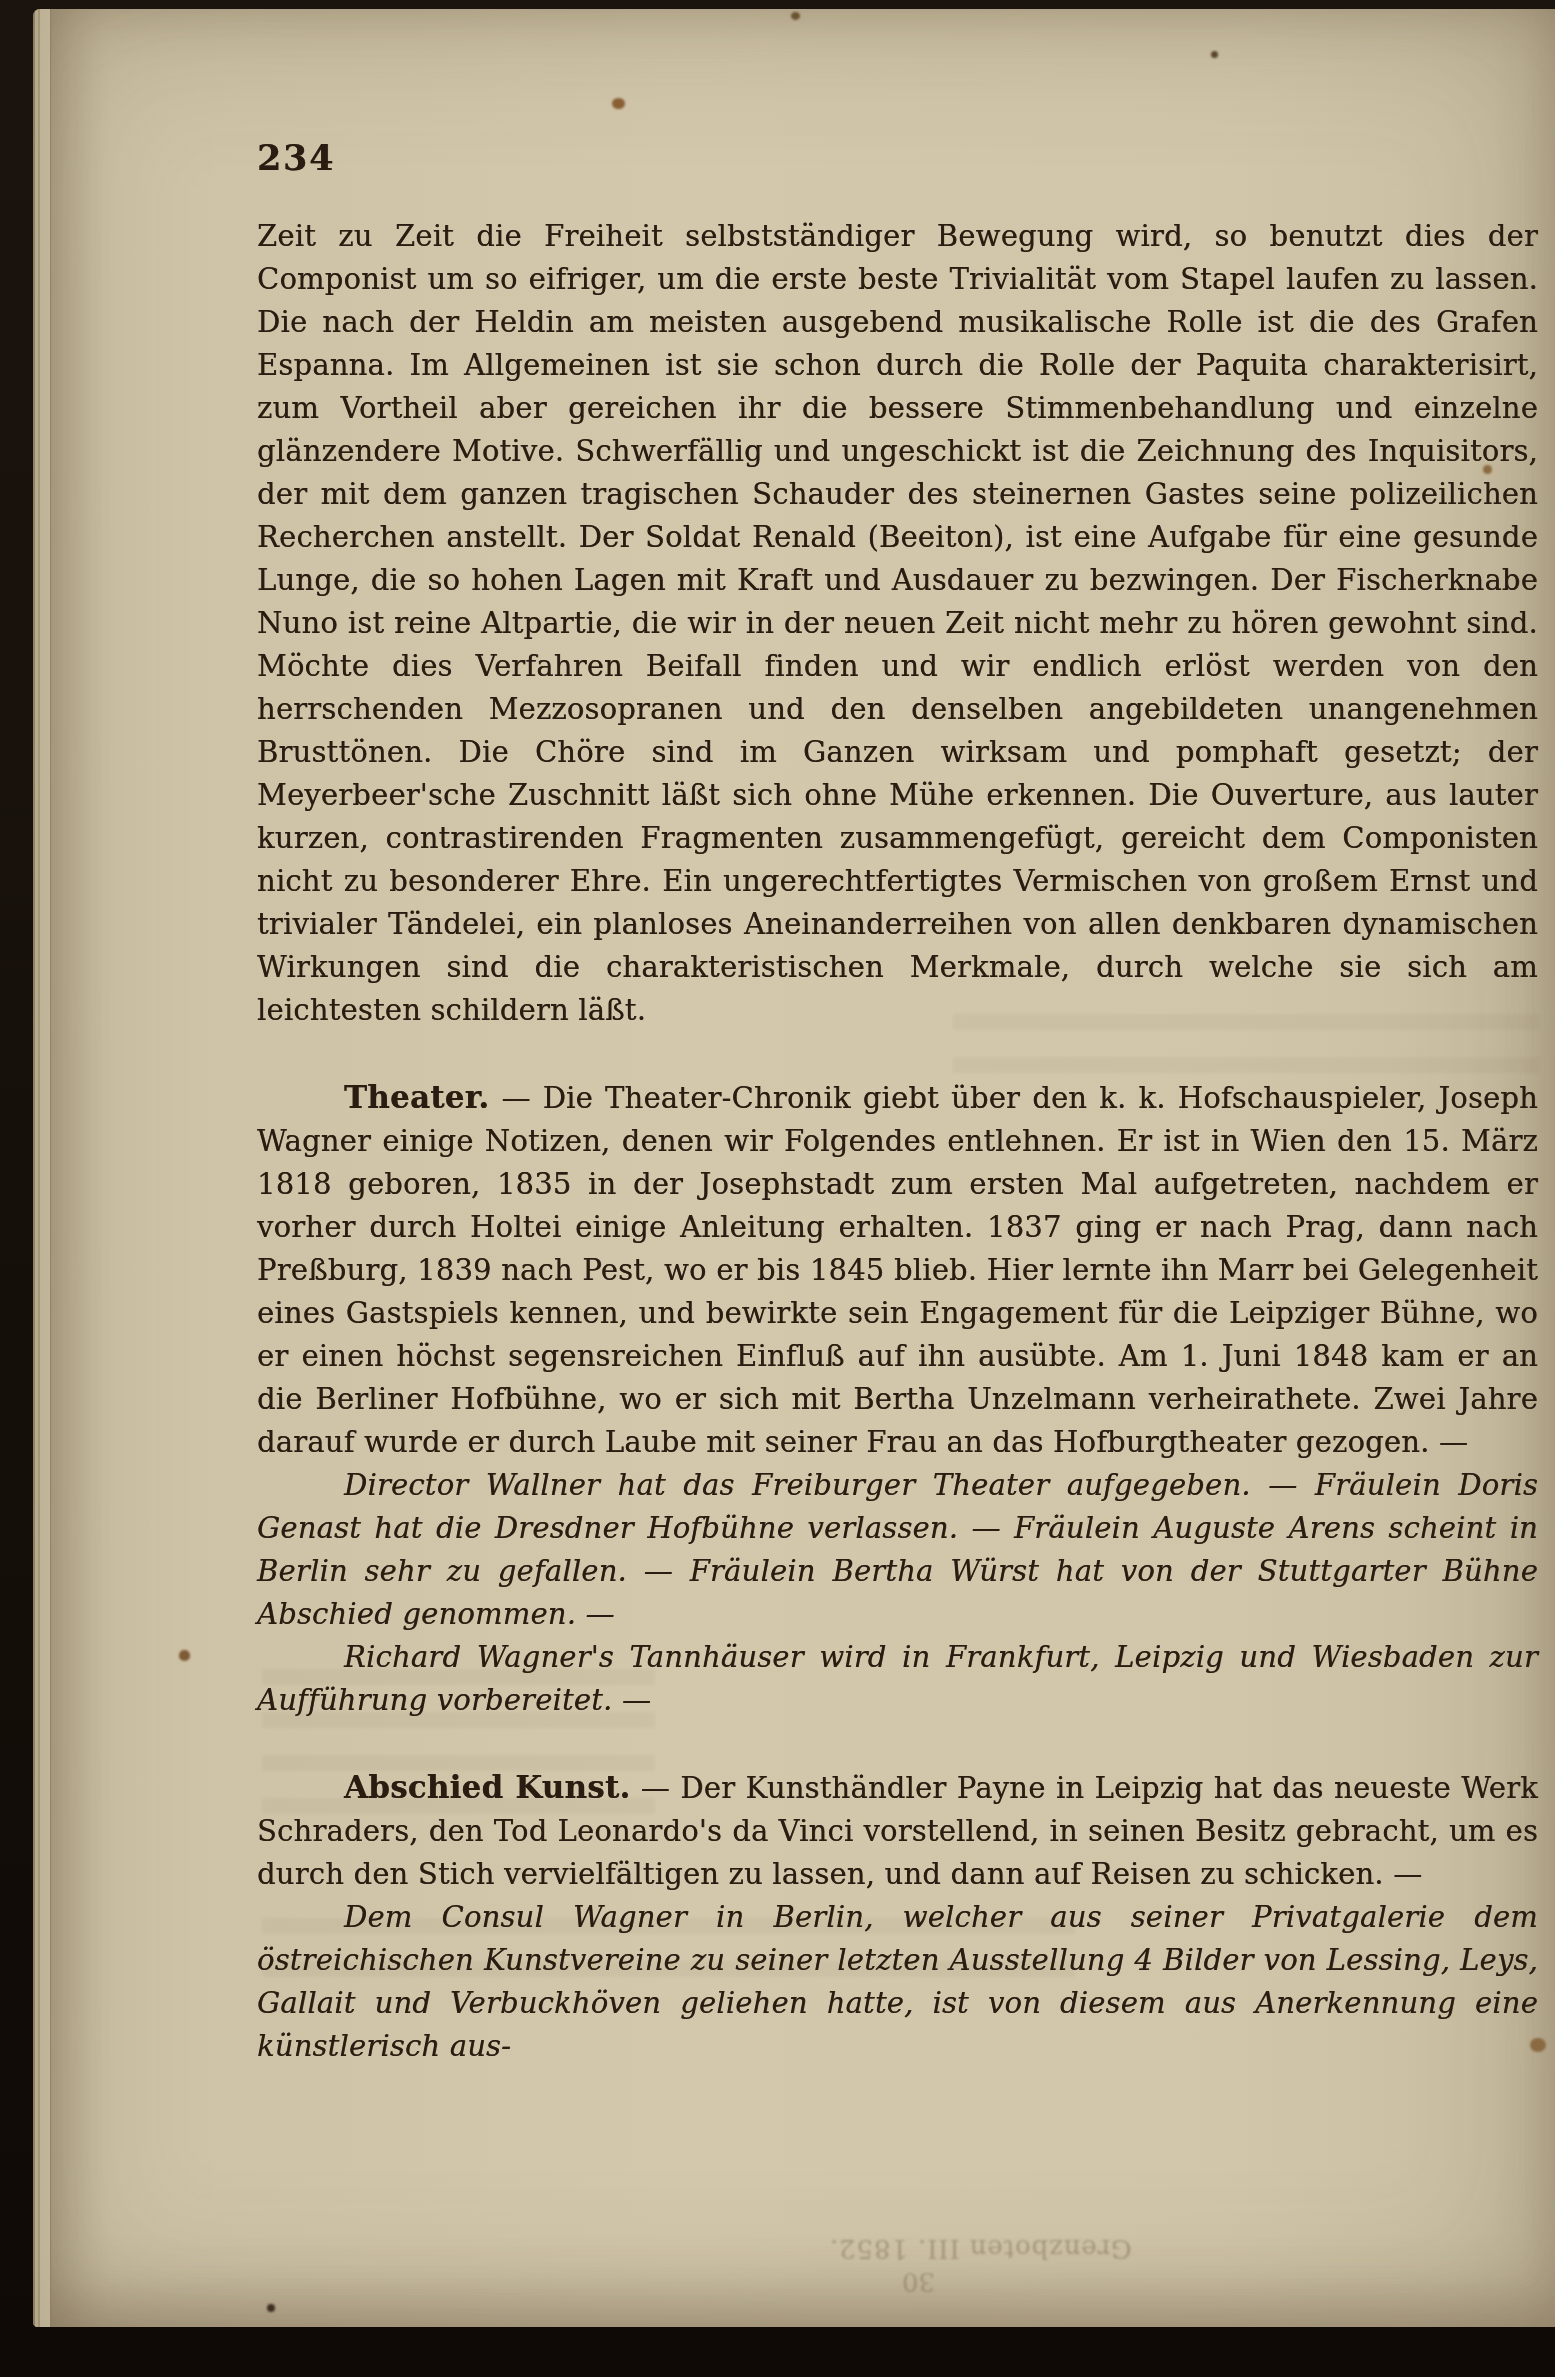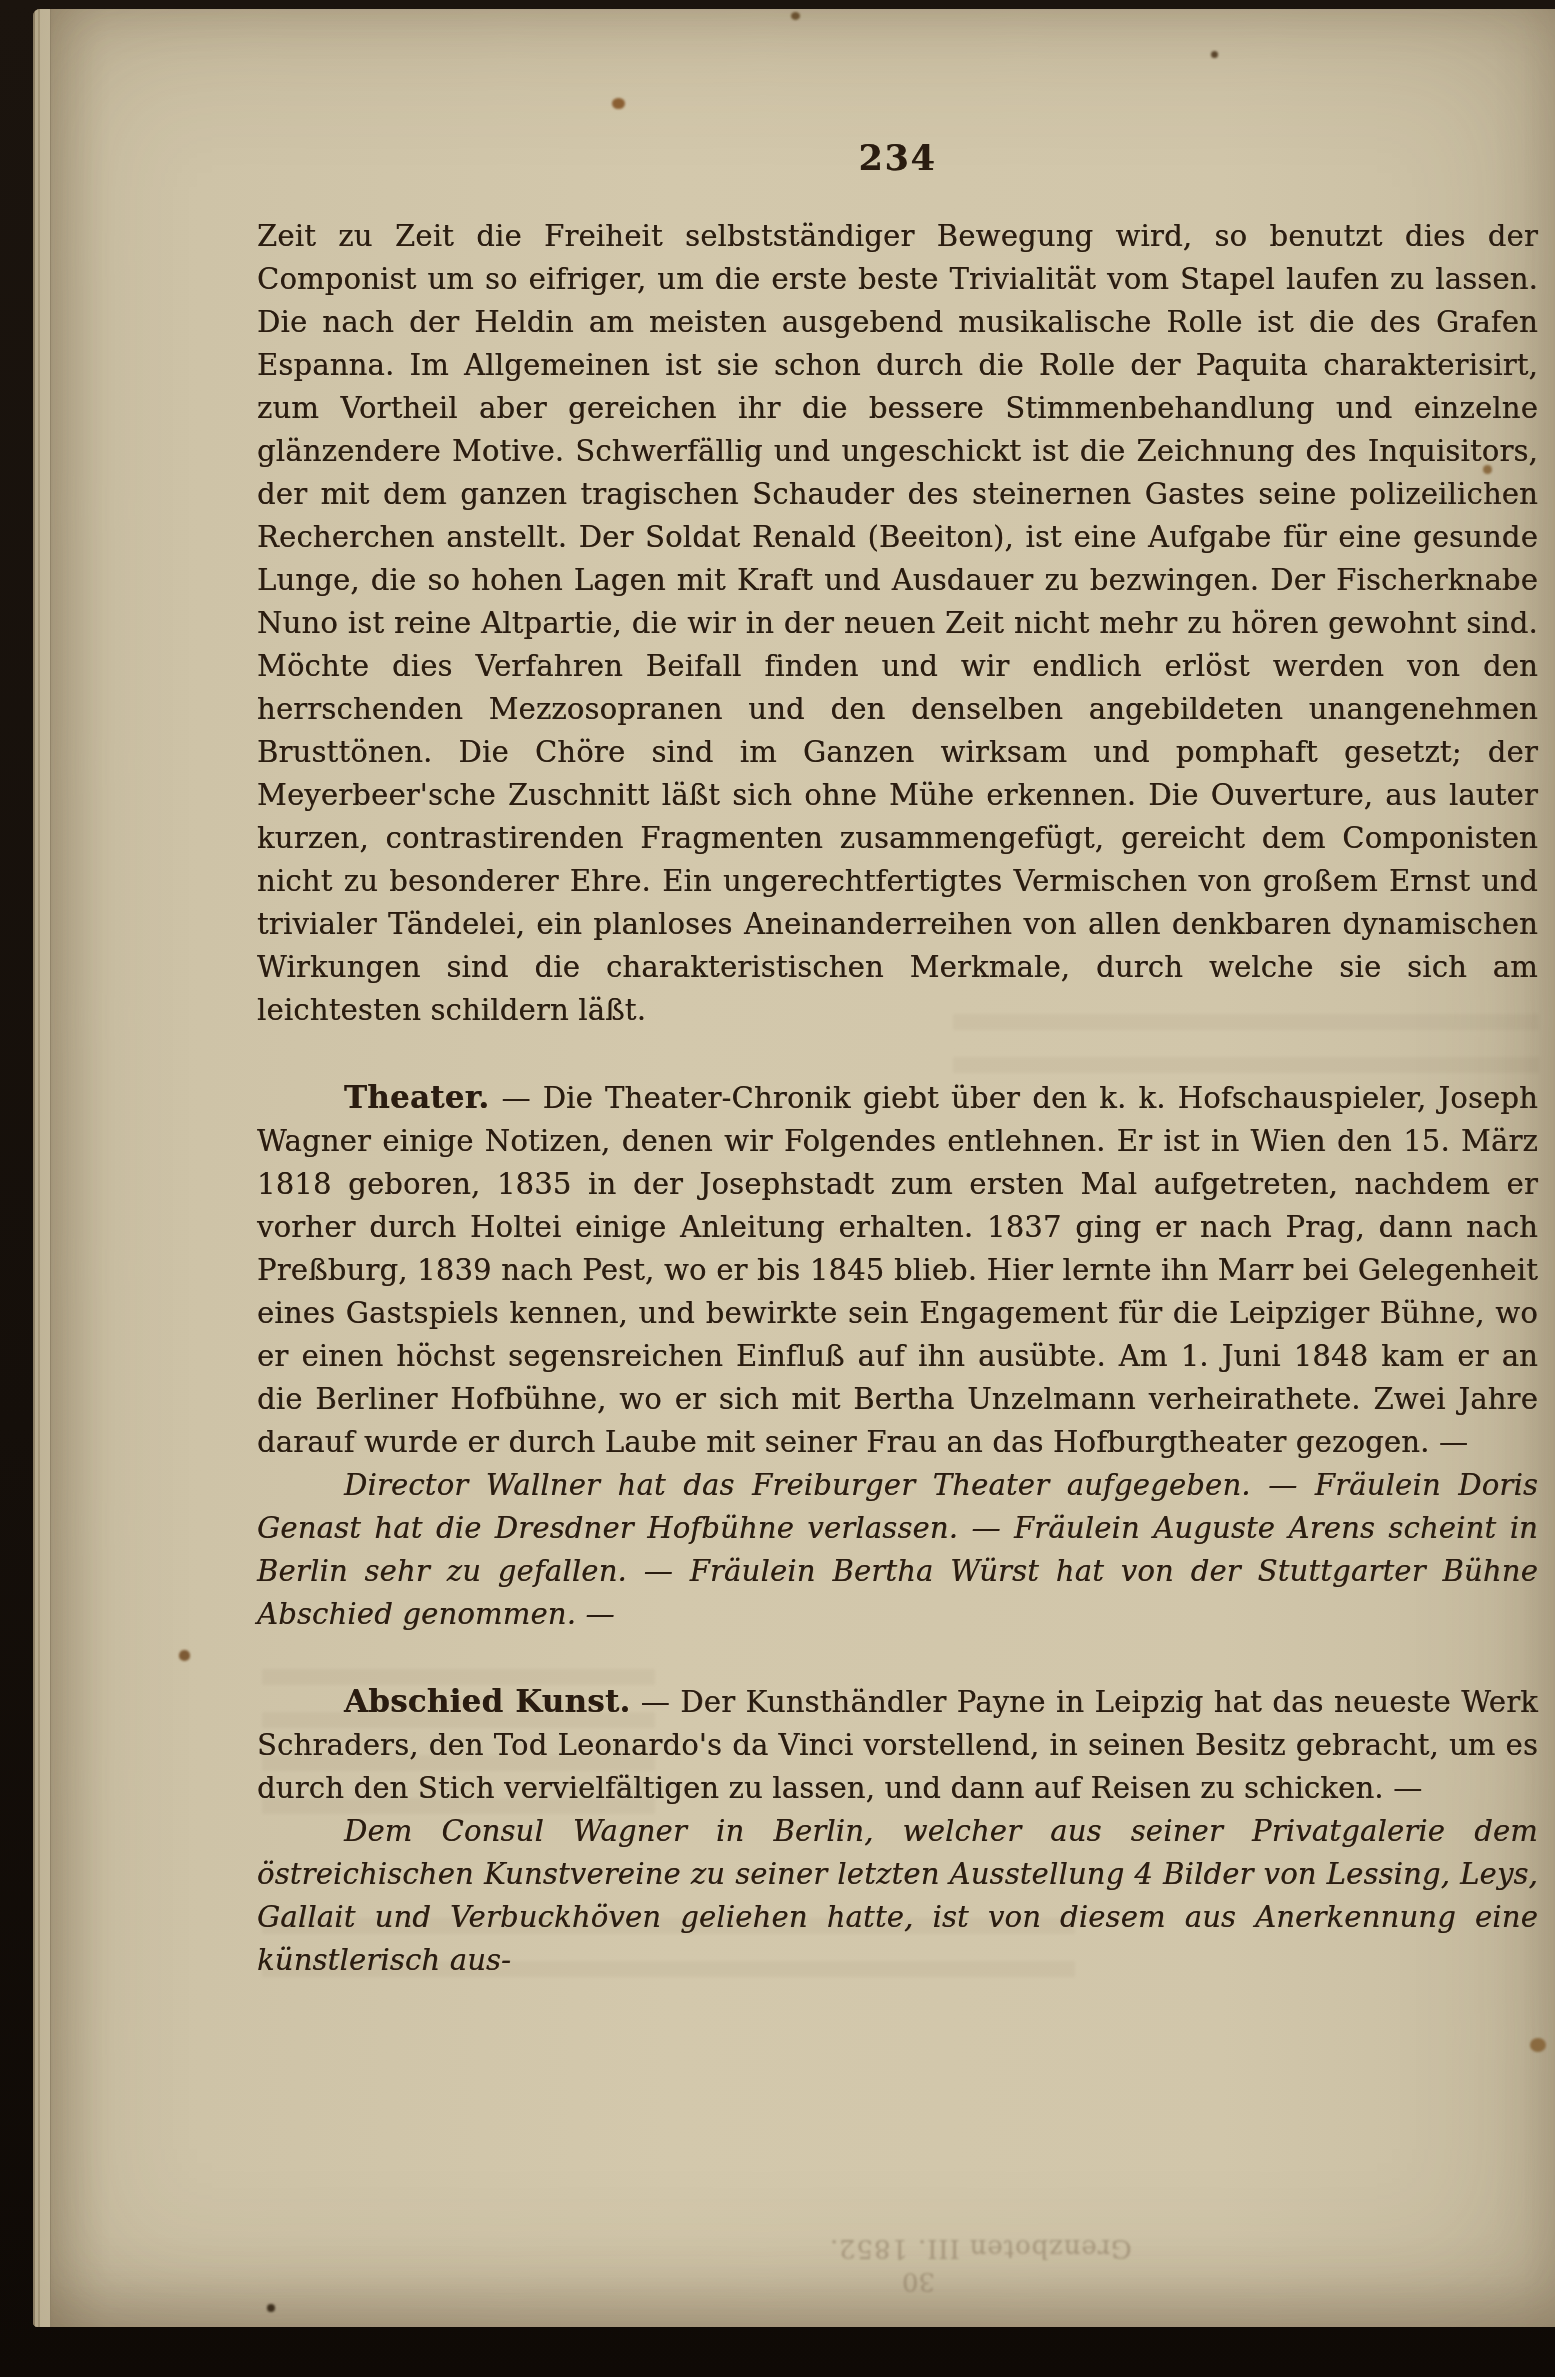--- a/index.html
+++ b/index.html
@@ -18,21 +18,21 @@
     position:absolute; left:33px; top:8.7px; width:17.5px; height:2318px;
     background:repeating-linear-gradient(90deg,#8d8066 0 1.7px,#c0b496 1.7px 5.2px,#a99c7e 5.2px 7px,#cabfa2 7px 17.5px);
     opacity:.8; border-radius:7px 0 0 4.4px;
   }
   .text-block {
     position:absolute; left:257px; top:136px; width:1281px;
     color:#2a1c10; font-size:29px; line-height:43px; text-align:justify;
     letter-spacing:0.2px; text-shadow:0.3px 0 0 rgba(42,28,16,.75);
   }
   .pagenum {
-    text-align:center; font-weight:bold; font-size:35px; letter-spacing:1.7px;
+    text-align:left; font-weight:bold; font-size:35px; letter-spacing:1.7px;
     margin:0 0 35px 0; line-height:44px;
   }
   .text-block p { margin:0; }
   p.indent { text-indent:87px;font-style:italic; }
   p.sect { margin-top:44px; text-indent:87px; }
   .sect-heading { font-weight:bold; font-size:31px;margin-top:35px; }
   .ghost {
     position:absolute; opacity:.07; filter:blur(1.7px); pointer-events:none;
     background:repeating-linear-gradient(180deg, transparent 0 13px, rgba(80,60,38,.65) 13px 29px, transparent 29px 43px);
   }
@@ -69,20 +69,21 @@
   <div class="text-block">
 
     <div class="pagenum">234</div>
 
     <p>Zeit zu Zeit die Freiheit selbstständiger Bewegung wird, so benutzt dies der Componist um so eifriger, um die erste beste Trivialität vom Stapel laufen zu lassen. Die nach der Heldin am meisten ausgebend musikalische Rolle ist die des Grafen Espanna. Im Allgemeinen ist sie schon durch die Rolle der Paquita charakterisirt, zum Vortheil aber gereichen ihr die bessere Stimmenbehandlung und einzelne glänzendere Motive. Schwerfällig und ungeschickt ist die Zeichnung des Inquisitors, der mit dem ganzen tragischen Schauder des steinernen Gastes seine polizeilichen Recherchen anstellt. Der Soldat Renald (Beeiton), ist eine Aufgabe für eine gesunde Lunge, die so hohen Lagen mit Kraft und Ausdauer zu bezwingen. Der Fischerknabe Nuno ist reine Altpartie, die wir in der neuen Zeit nicht mehr zu hören gewohnt sind. Möchte dies Verfahren Beifall finden und wir endlich erlöst werden von den herrschenden Mezzosopranen und den denselben angebildeten unangenehmen Brusttönen. Die Chöre sind im Ganzen wirksam und pomphaft gesetzt; der Meyerbeer'sche Zuschnitt läßt sich ohne Mühe erkennen. Die Ouverture, aus lauter kurzen, contrastirenden Fragmenten zusammengefügt, gereicht dem Componisten nicht zu besonderer Ehre. Ein ungerechtfertigtes Vermischen von großem Ernst und trivialer Tändelei, ein planloses Aneinanderreihen von allen denkbaren dynamischen Wirkungen sind die charakteristischen Merkmale, durch welche sie sich am leichtesten schildern läßt.</p>
 
     <p class="sect"><span class="sect-heading">Theater.</span>
       <span>— Die Theater-Chronik giebt über den k. k. Hofschauspieler, Joseph Wagner einige Notizen, denen wir Folgendes entlehnen. Er ist in Wien den 15. März 1818 geboren, 1835 in der Josephstadt zum ersten Mal aufgetreten, nachdem er vorher durch Holtei einige Anleitung erhalten. 1837 ging er nach Prag, dann nach Preßburg, 1839 nach Pest, wo er bis 1845 blieb. Hier lernte ihn Marr bei Gelegenheit eines Gastspiels kennen, und bewirkte sein Engagement für die Leipziger Bühne, wo er einen höchst segensreichen Einfluß auf ihn ausübte. Am 1. Juni 1848 kam er an die Berliner Hofbühne, wo er sich mit Bertha Unzelmann verheirathete. Zwei Jahre darauf wurde er durch Laube mit seiner Frau an das Hofburgtheater gezogen. —</span></p>
 
     <p class="indent">Director Wallner hat das Freiburger Theater aufgegeben. — Fräulein Doris Genast hat die Dresdner Hofbühne verlassen. — Fräulein Auguste Arens scheint in Berlin sehr zu gefallen. — Fräulein Bertha Würst hat von der Stuttgarter Bühne Abschied genommen. —</p>
+    <p class="indent">Richard Wagner's Tannhäuser wird in Frankfurt, Leipzig und Wiesbaden zur Aufführung vorbereitet. —</p>
 
     <p class="sect"><span class="sect-heading">Abschied Kunst.</span>
       <span>— Der Kunsthändler Payne in Leipzig hat das neueste Werk Schraders, den Tod Leonardo's da Vinci vorstellend, in seinen Besitz gebracht, um es durch den Stich vervielfältigen zu lassen, und dann auf Reisen zu schicken. —</span></p>
 
     <p class="indent">Dem Consul Wagner in Berlin, welcher aus seiner Privatgalerie dem östreichischen Kunstvereine zu seiner letzten Ausstellung 4 Bilder von Lessing, Leys, Gallait und Verbuckhöven geliehen hatte, ist von diesem aus Anerkennung eine künstlerisch aus-</p>
 
   </div>
 
   <div class="ghost-footer" style="left:829px; top:2234px;">Grenzboten III. 1852.</div>
   <div class="ghost-sig" style="left:902px; top:2267px;">30</div>

